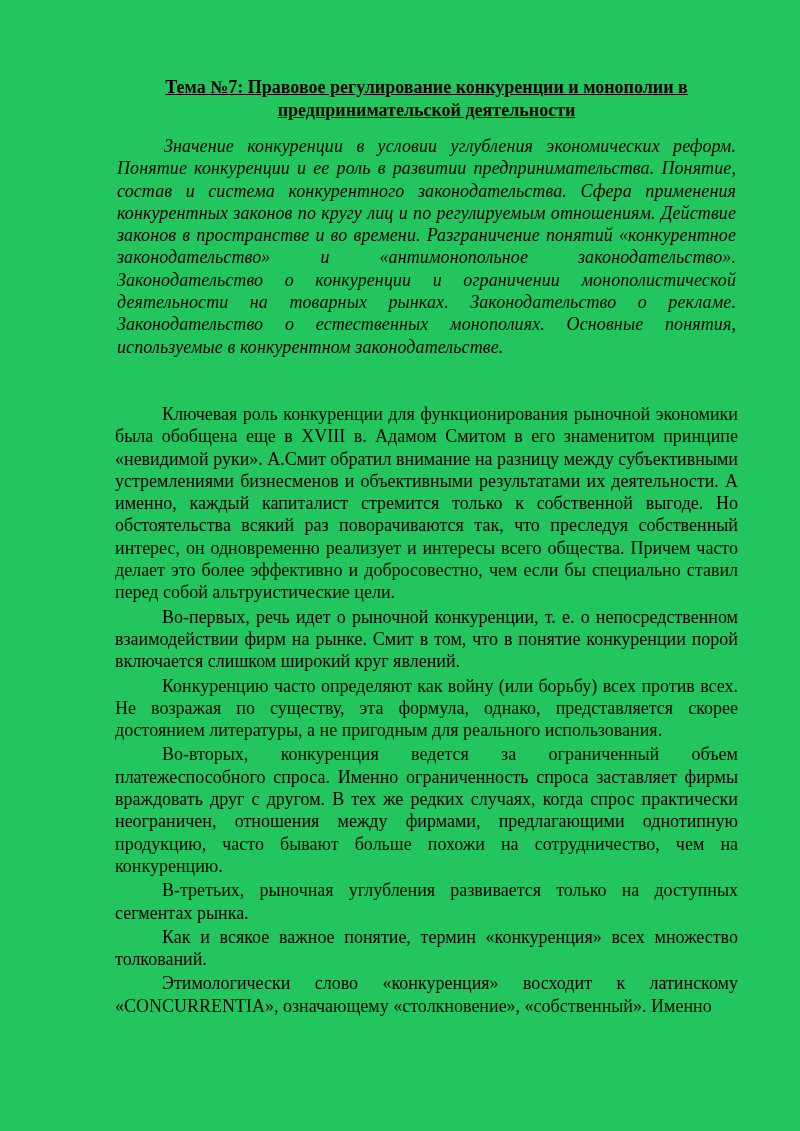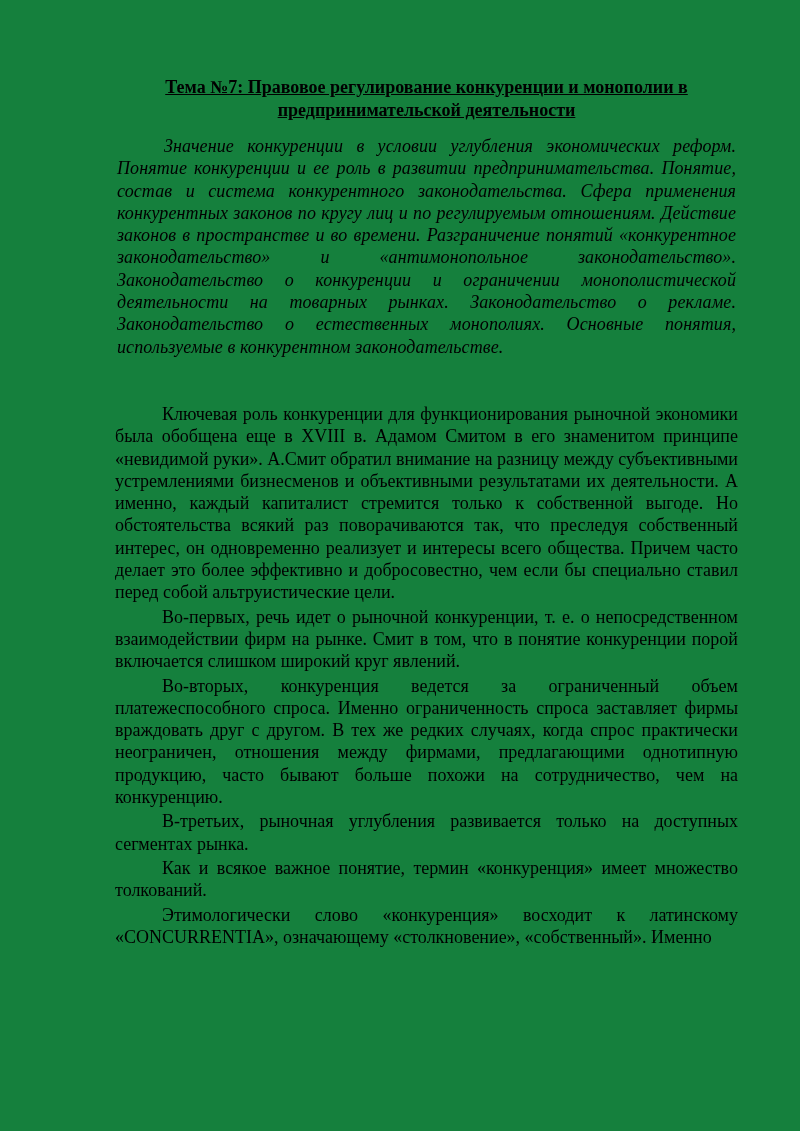--- a/index.html
+++ b/index.html
@@ -4,21 +4,21 @@
 <style>
   html, body {
     margin: 0;
     padding: 0;
     background: #ffffff;
   }
   .page {
     position: relative;
     width: 800px;
     height: 1131px;
-    background: #15803d;
+    background: #22c55e;
     box-sizing: border-box;
     padding: 76px 60px 0 113px;
     font-family: "Liberation Serif", "DejaVu Serif", serif;
     font-size: 18px;
     line-height: 22.3px;
     color: #000000;
     overflow: hidden;
   }
   .doc-title {
     font-weight: bold;
@@ -50,21 +50,22 @@
 <div class="page">
   <h1 class="doc-title">Тема №7: Правовое регулирование конкуренции и монополии в предпринимательской деятельности</h1>
 
   <p class="abstract">Значение конкуренции в условии углубления экономических реформ. Понятие конкуренции и ее роль в развитии предпринимательства. Понятие, состав и система конкурентного законодательства. Сфера применения конкурентных законов по кругу лиц и по регулируемым отношениям. Действие законов в пространстве и во времени. Разграничение понятий «конкурентное законодательство» и «антимонопольное законодательство». Законодательство о конкуренции и ограничении монополистической деятельности на товарных рынках. Законодательство о рекламе. Законодательство о естественных монополиях. Основные понятия, используемые в конкурентном законодательстве.</p>
 
   <p class="para first-body">Ключевая роль конкуренции для функционирования рыночной экономики была обобщена еще в XVIII в. Адамом Смитом в его знаменитом принципе «невидимой руки». А.Смит обратил внимание на разницу между субъективными устремлениями бизнесменов и объективными результатами их деятельности. А именно, каждый капиталист стремится только к собственной выгоде. Но обстоятельства всякий раз поворачиваются так, что преследуя собственный интерес, он одновременно реализует и интересы всего общества. Причем часто делает это более эффективно и добросовестно, чем если бы специально ставил перед собой альтруистические цели.</p>
 
 
   <p class="para">Во-первых, речь идет о рыночной конкуренции, т. е. о непосредственном взаимодействии фирм на рынке. Смит в том, что в понятие конкуренции порой включается слишком широкий круг явлений.</p>
 
+  <p class="para">Конкуренцию часто определяют как войну (или борьбу) всех против всех. Не возражая по существу, эта формула, однако, представляется скорее достоянием литературы, а не пригодным для реального использования.</p>
 
   <p class="para">Во-вторых, конкуренция ведется за ограниченный объем платежеспособного спроса. Именно ограниченность спроса заставляет фирмы враждовать друг с другом. В тех же редких случаях, когда спрос практически неограничен, отношения между фирмами, предлагающими однотипную продукцию, часто бывают больше похожи на сотрудничество, чем на конкуренцию.</p>
 
   <p class="para">В-третьих, рыночная углубления развивается только на доступных сегментах рынка.</p>
 
-  <p class="para">Как и всякое важное понятие, термин «конкуренция» имеет множество толкований.</p>
+  <p class="para">Как и всякое важное понятие, термин «конкуренция» всех множество толкований.</p>
 
   <p class="para">Этимологически слово «конкуренция» восходит к латинскому «CONCURRENTIA», означающему «столкновение», «собственный». Именно</p>
 </div>
 
 </body></html>

